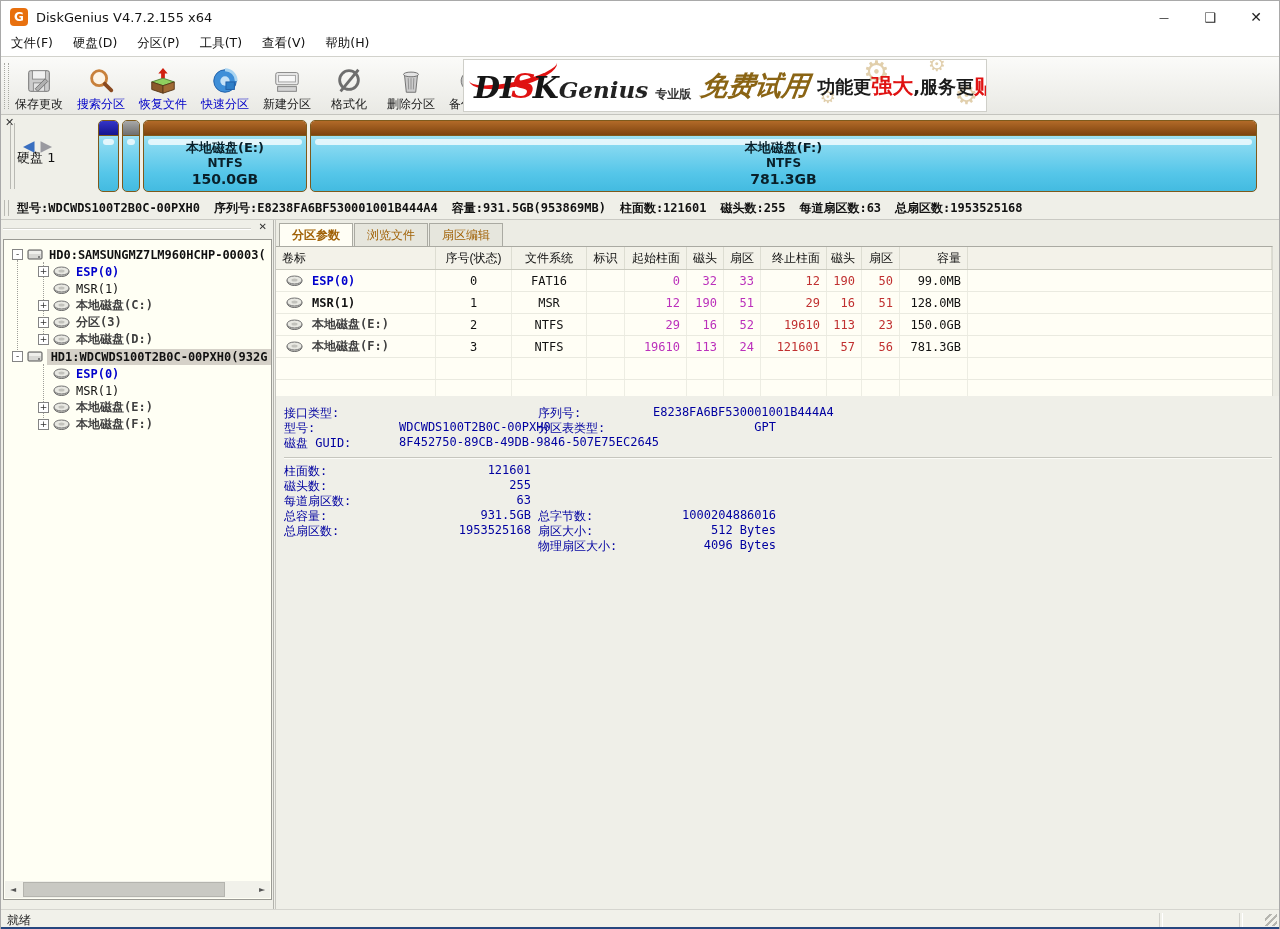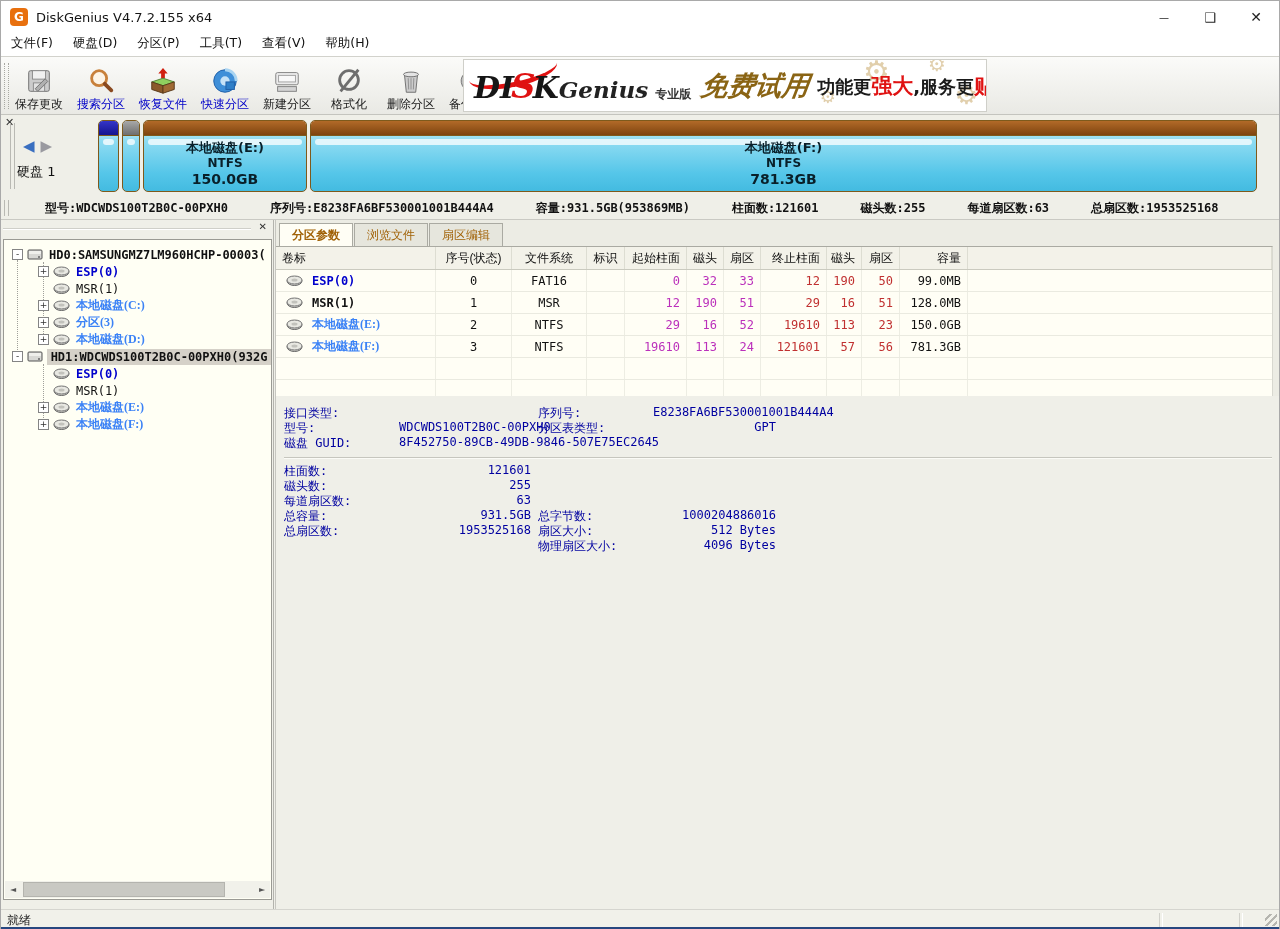--- a/index.html
+++ b/index.html
@@ -55,59 +55,59 @@
   
   .diskbar{position:absolute;left:0;top:114px;width:100%;height:82px;background:#EFEFE8;}
   .db-close{position:absolute;left:4px;top:1px;font-size:11px;font-weight:bold;color:#333;}
   .db-close::before{content:"✕";}
   .db-grip{position:absolute;left:9px;top:8px;height:66px;width:3px;border-left:1px solid #B9B9B3;border-right:1px solid #B9B9B3;}
   .db-arrows{position:absolute;left:22px;top:22px;display:flex;gap:6px;font-size:15px;}
   .arrow-prev{color:#3A6FC0;}
   .arrow-prev::before{content:"◀";}
   .arrow-next{color:#9A9AA0;}
   .arrow-next::before{content:"▶";}
-  .db-disk-label{position:absolute;left:16px;top:48px;font-size:13px;color:#111;}
+  .db-disk-label{position:absolute;left:16px;top:34px;font-size:13px;color:#111;}
   .db-track{position:absolute;left:97px;top:5px;height:74px;display:flex;gap:3px;}
   .pblock{height:72px;border:1px solid #7E5A1C;border-radius:5px;box-sizing:border-box;overflow:hidden;
     background:linear-gradient(180deg,#D9F5FC 0%,#8FDCF2 28%,#55C6E9 75%,#43BBE0 100%);position:relative;}
   .pheader{height:14px;border-bottom:1px solid #7E5A1C;}
   .p-data .pheader{background:linear-gradient(#B26A28,#7E4410);}
   .p-esp .pheader{background:linear-gradient(#3535C8,#14148F);}
   .p-msr .pheader{background:linear-gradient(#A8A8A8,#6F6F6F);}
   .pgloss{position:absolute;left:4px;right:4px;top:18px;height:6px;background:rgba(255,255,255,.75);border-radius:3px;}
   .pbody{position:relative;text-align:center;color:#09202A;font-weight:bold;padding-top:3px;}
   .pname{font-size:13px;line-height:17px;}
   .pfs{font-size:12px;line-height:15px;}
   .psize{font-size:14px;line-height:17px;}
   
   .diskinfo{position:absolute;left:0;top:196px;width:100%;height:23px;background:#EFEFE8;border-bottom:1px solid #C9C9C3;
     display:flex;align-items:center;font-family:"DejaVu Sans Mono",monospace;font-size:12px;font-weight:600;white-space:nowrap;box-sizing:border-box;}
   .di-grip{width:3px;height:16px;border-left:1px solid #B9B9B3;border-right:1px solid #B9B9B3;margin:0 8px 0 3px;}
-  .info-seg{margin-right:14px;margin-left:28px;}
+  .info-seg{margin-right:14px;}
   
   .mainarea{position:absolute;left:0;top:219px;width:100%;height:689px;}
   .leftpanel{position:absolute;left:0;top:0;width:273px;height:100%;background:#EFEFE8;border-right:1px solid #B3B3AD;box-sizing:border-box;}
   .lp-header{position:absolute;left:2px;top:3px;width:266px;height:14px;}
   .lp-header-line{position:absolute;left:0;top:5px;width:248px;border-top:1px solid #CFCFC9;border-bottom:1px solid #FFFFFF;}
   .lp-close{position:absolute;right:2px;top:-2px;font-size:10px;font-weight:bold;color:#333;}
   .lp-close::before{content:"✕";}
   .treebox{position:absolute;left:2px;top:19px;width:269px;height:661px;border:1px solid #9A9A94;background:#FFFFF4;box-sizing:border-box;}
   .tree{position:absolute;left:0;top:0;right:0;bottom:18px;overflow:hidden;padding-top:6px;font-family:"DejaVu Sans Mono",monospace;}
   .titem{height:17px;display:flex;align-items:center;white-space:nowrap;position:relative;z-index:1;}
   .titem.lvl0{padding-left:8px;}
   .titem.lvl1{padding-left:34px;}
   .texp{width:11px;height:11px;border:1px solid #848484;background:#FFFFFF;box-sizing:border-box;font-size:9px;line-height:8px;
     text-align:center;color:#333;flex:none;font-family:"DejaVu Sans",sans-serif;}
   .texp-blank{width:11px;flex:none;}
   .ticon{margin:0 4px;flex:none;display:flex;}
   .tlabel{font-size:12px;overflow:hidden;padding:1px 2px;}
   .tbold{font-weight:bold;}
   .t-black{color:#111;}
   .t-blue{color:#0000CC;}
-  .t-brown{color:#3b82f6;font-family:Liberation Serif, serif;}
+  .t-brown{color:#404040;}
   .tsel{background:#D5D1C8;flex:1;text-align:center;}
   .vguide{position:absolute;border-left:1px dotted #A0A09A;z-index:0;}
   .hscroll{position:absolute;left:1px;bottom:1px;width:265px;height:17px;background:#F1F1EA;display:flex;align-items:center;}
   .hs-arrow{width:16px;text-align:center;font-size:8px;color:#555;}
   .hs-left::before{content:"◄";}
   .hs-right::before{content:"►";}
   .hs-thumb{height:13px;width:200px;background:#C9C9C3;border:1px solid #B4B4AE;margin-left:2px;}
   .hs-space{flex:1;}
   
   .rightpane{position:absolute;left:274px;top:0;width:1006px;height:100%;background:#ECECE4;border-left:1px solid #C6C6C0;box-sizing:border-box;}

